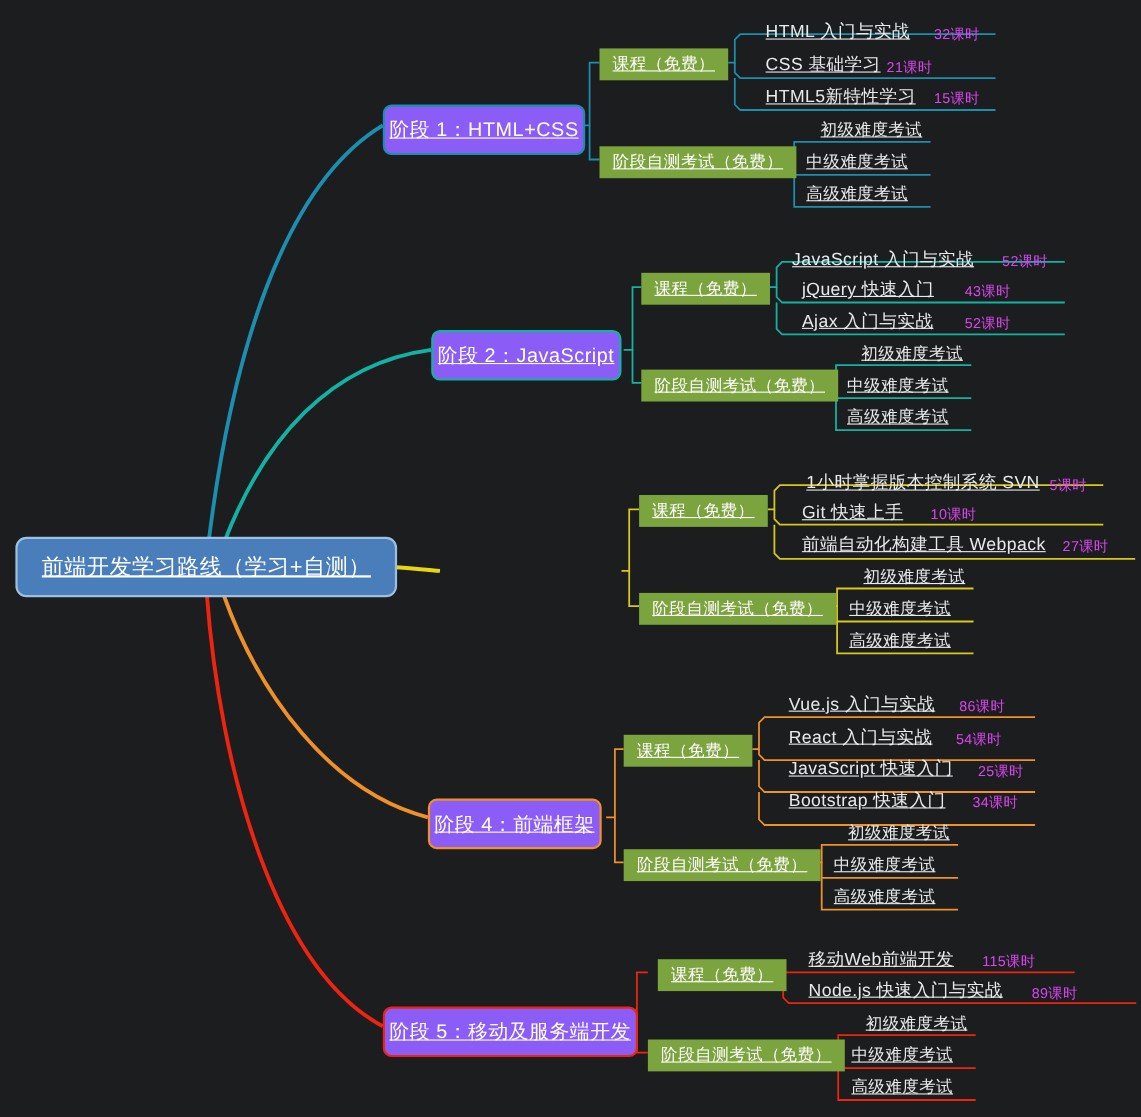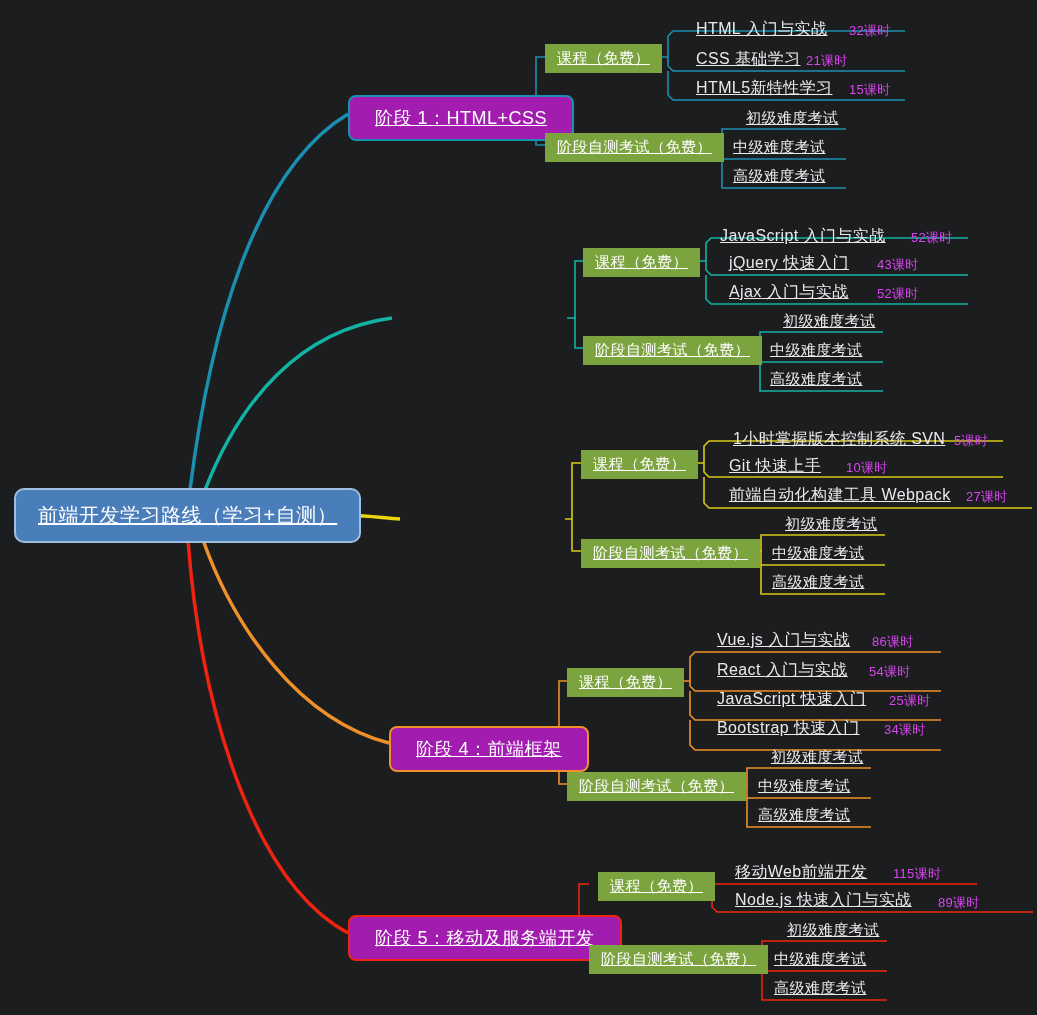--- a/index.html
+++ b/index.html
@@ -21,25 +21,25 @@
     border:2px solid #9dc0e0;
     border-radius:10px;
     color:#ffffff;
     font-size:20px;
     padding:12px 22px;
     letter-spacing:.5px;
   }
 
   
   .stage{
-    background:#a21caf;
+    background:#8b5cf6;
     border-radius:8px;
     color:#ffffff;
     font-size:18px;
-    padding:9px 25px;
+    padding:9px 4px;
     letter-spacing:.5px;
   }
   .stage.b1{border:2px solid #1b8fb0;}
   .stage.b2{border:2px solid #12b3a4;}
   .stage.b3{border:2px solid #d8c91a;}
   .stage.b4{border:2px solid #ef9028;}
   .stage.b5{border:2px solid #ee2410;}
 
   
   .cat{
@@ -134,20 +134,21 @@
   <div class="node leaf" style="left:690px;top:47px;">CSS 基础学习</div>
   <div class="hours" style="left:806px;top:52px;">21课时</div>
   <div class="node leaf" style="left:690px;top:76px;">HTML5新特性学习</div>
   <div class="hours" style="left:849px;top:81px;">15课时</div>
 
   <div class="node cat" style="left:545px;top:133px;">阶段自测考试（免费）</div>
   <div class="node leaf small" style="left:740px;top:107px;">初级难度考试</div>
   <div class="node leaf small" style="left:727px;top:136px;">中级难度考试</div>
   <div class="node leaf small" style="left:727px;top:165px;">高级难度考试</div>
 
+  <div class="node stage b2" style="left:392px;top:300px;">阶段 2：JavaScript</div>
 
   <div class="node cat" style="left:583px;top:248px;">课程（免费）</div>
   <div class="node leaf" style="left:714px;top:224px;">JavaScript 入门与实战</div>
   <div class="hours" style="left:911px;top:229px;">52课时</div>
   <div class="node leaf" style="left:723px;top:251px;">jQuery 快速入门</div>
   <div class="hours" style="left:877px;top:256px;">43课时</div>
   <div class="node leaf" style="left:723px;top:280px;">Ajax 入门与实战</div>
   <div class="hours" style="left:877px;top:285px;">52课时</div>
 
   <div class="node cat" style="left:583px;top:336px;">阶段自测考试（免费）</div>

